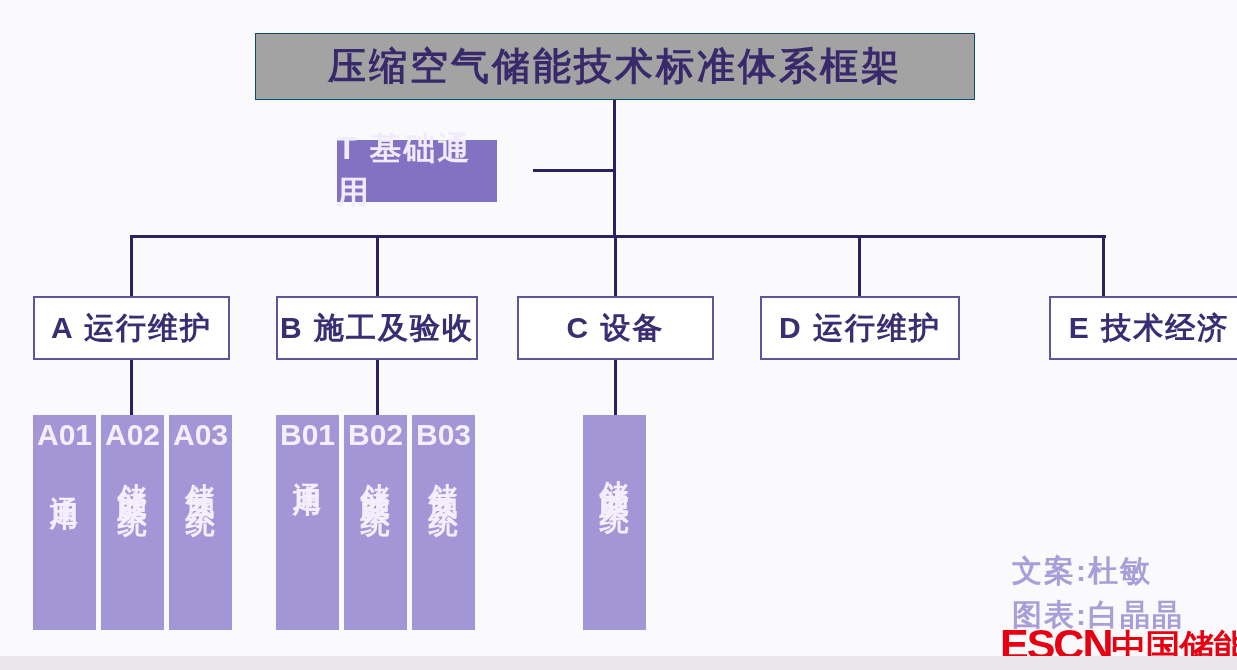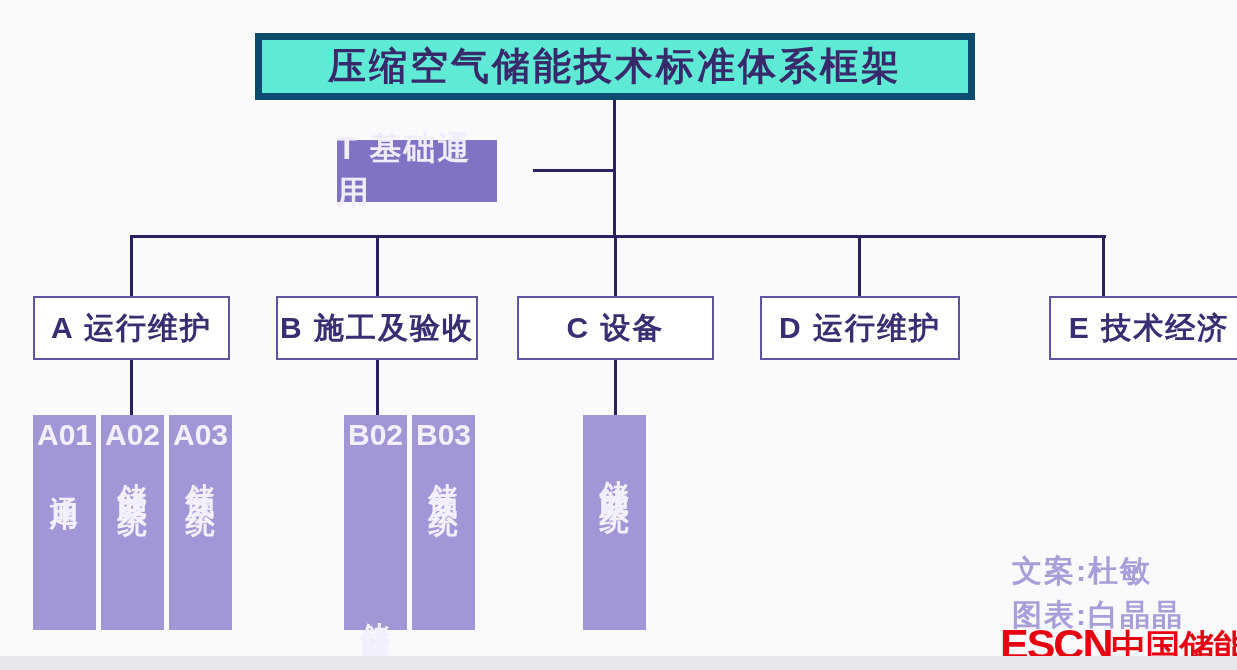--- a/index.html
+++ b/index.html
@@ -7,21 +7,21 @@
     position:relative;
     width:1237px;height:670px;
     background:#faf9fb;
     overflow:hidden;
     font-family:"Liberation Sans", sans-serif;
     margin:0 auto;
   }
   .line{position:absolute;background:#2b2161;}
   .top-box{
     position:absolute;left:255px;top:33px;width:720px;height:67px;
-    background:#5eead4;border:7px solid #0c4a6e;box-sizing:border-box;
+    background:#a3a3a3;border:1px solid #0c4a6e;box-sizing:border-box;
     display:flex;align-items:center;justify-content:center;
     font-size:38px;font-weight:bold;color:#38296b;letter-spacing:3px;
   }
   .t-box{
     position:absolute;left:337px;top:140px;width:160px;height:62px;
     background:#8172c3;
     display:flex;align-items:center;justify-content:center;
     font-size:32px;font-weight:bold;color:#f1ecfc;letter-spacing:2px;
   }
   .branch-box{
@@ -102,21 +102,25 @@
   </div>
   <div class="sub-box" style="left:101px;">
     <span class="code">A02</span>
     <span class="vtext">储能系统</span>
   </div>
   <div class="sub-box" style="left:169px;">
     <span class="code">A03</span>
     <span class="vtext">储气系统</span>
   </div>
 
-  <div class="sub-box" style="left:344px;justify-content:space-between;">
+  <div class="sub-box" style="left:276px;">
+    <span class="code">B01</span>
+    <span class="vtext">通用</span>
+  </div>
+  <div class="sub-box" style="left:344px;">
     <span class="code">B02</span>
     <span class="vtext">储能系统</span>
   </div>
   <div class="sub-box" style="left:412px;">
     <span class="code">B03</span>
     <span class="vtext">储气系统</span>
   </div>
 
   <div class="sub-box no-code" style="left:583px;">
     <span class="vtext">储能系统</span>

